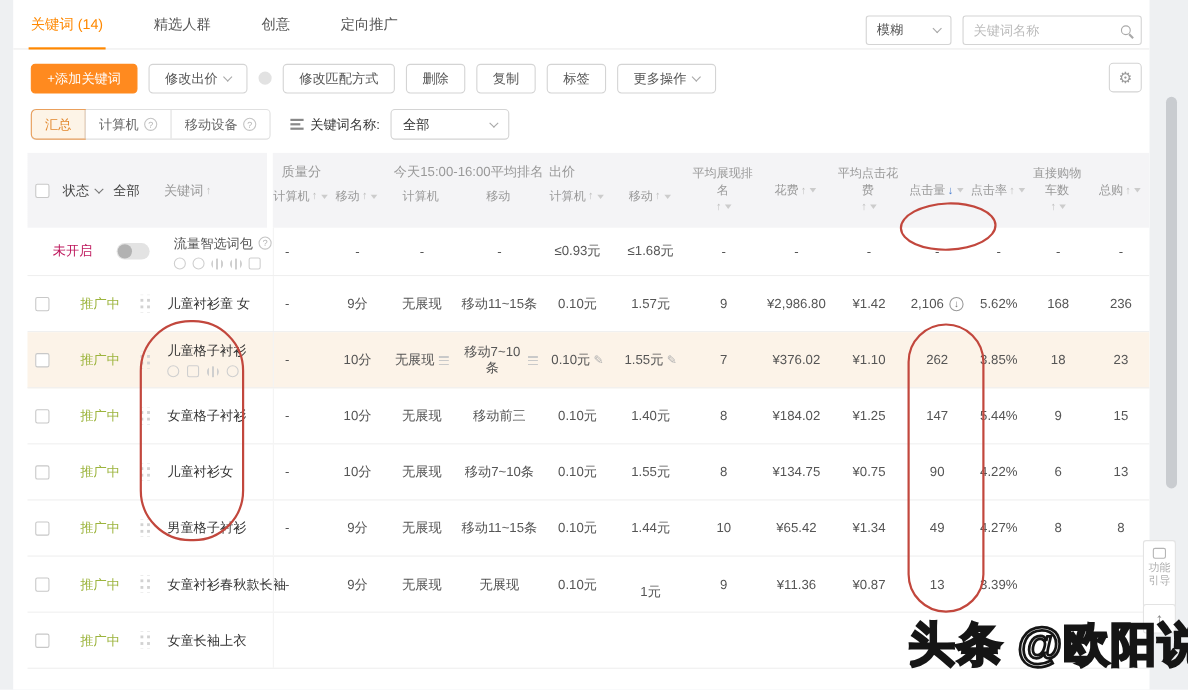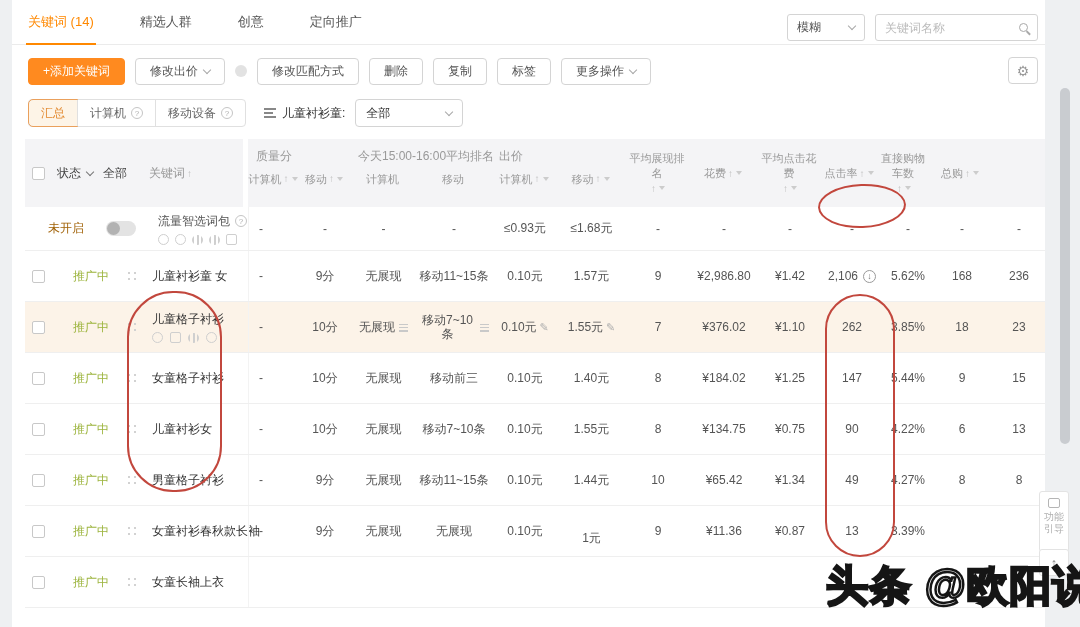--- a/index.html
+++ b/index.html
@@ -112,21 +112,21 @@
   .tleft { width:223px; flex:none; display:flex; align-items:center; }
   .tdata { flex:1; display:flex; align-items:center; overflow:hidden; height:100%;
            border-left:1px solid #f3f3f3; }
   .cell { flex:none; display:flex; align-items:center; justify-content:center;
           font-size:12px; color:#555; text-align:center; padding:0 3px; }
   .cell span { white-space:nowrap; }
   .cell.c0 { justify-content:flex-start; padding-left:10px; }
   .cell.c3 span, .cell.c7 span, .cell.c8 span { white-space:normal; line-height:14px; }
 
   .stat { font-size:12px; color:#9cb43d; margin-left:28px; flex:none; }
-  .stat.off { color:#a16207; margin-left:23px; }
+  .stat.off { color:#be185d; margin-left:23px; }
   .tleft .cb { margin-left:7px; }
   .handle { margin-left:16px; width:13px; height:16px; flex:none;
             background-image:radial-gradient(#d2d2d2 1.3px,transparent 1.4px);
             background-size:6px 6px; background-position:1px 2px; cursor:grab; }
   .kwrap { margin-left:14px; display:flex; flex-direction:column; gap:4px; }
   .kwt { font-size:12px; color:#333; white-space:nowrap; }
   .kicons { display:flex; gap:7px; align-items:flex-end; }
 
   .mi { width:11px; height:11px; display:inline-block; border:1px solid #cfcfcf; border-radius:50%; }
   .mi.sq { border-radius:2px; }
@@ -226,21 +226,21 @@
       <div class="seg">
           <span>计算机</span>
           <span class="help"></span>
         </div>
       <div class="seg">
           <span>移动设备</span>
           <span class="help"></span>
         </div>
     </div>
     <span class="flt-ico"></span>
-    <span class="sub-lbl">儿童衬衫童:</span>
+    <span class="sub-lbl">关键词名称:</span>
     <div class="dd">
       <span>全部</span>
       <span class="chev"></span>
     </div>
   </div>
 
   <div class="table">
     <div class="thead">
       <div class="thead-left">
         <span class="cb"></span>
@@ -300,20 +300,25 @@
           <div class="hcol" style="width: 66px;">
             <span>花费</span>
             <span class="arr">↑</span>
             <span class="funnel"></span>
           </div>
           <div class="hcol" style="width: 66px;">
             <span>平均点击花费</span>
             <span class="arr">↑</span>
             <span class="funnel"></span>
           </div>
+          <div class="hcol" style="width: 58px;">
+            <span>点击量</span>
+            <span class="arr active">↓</span>
+            <span class="funnel"></span>
+          </div>
           <div class="hcol" style="width: 54px;">
             <span>点击率</span>
             <span class="arr">↑</span>
             <span class="funnel"></span>
           </div>
           <div class="hcol" style="width: 54px;">
             <span>直接购物车数</span>
             <span class="arr">↑</span>
             <span class="funnel"></span>
           </div>

